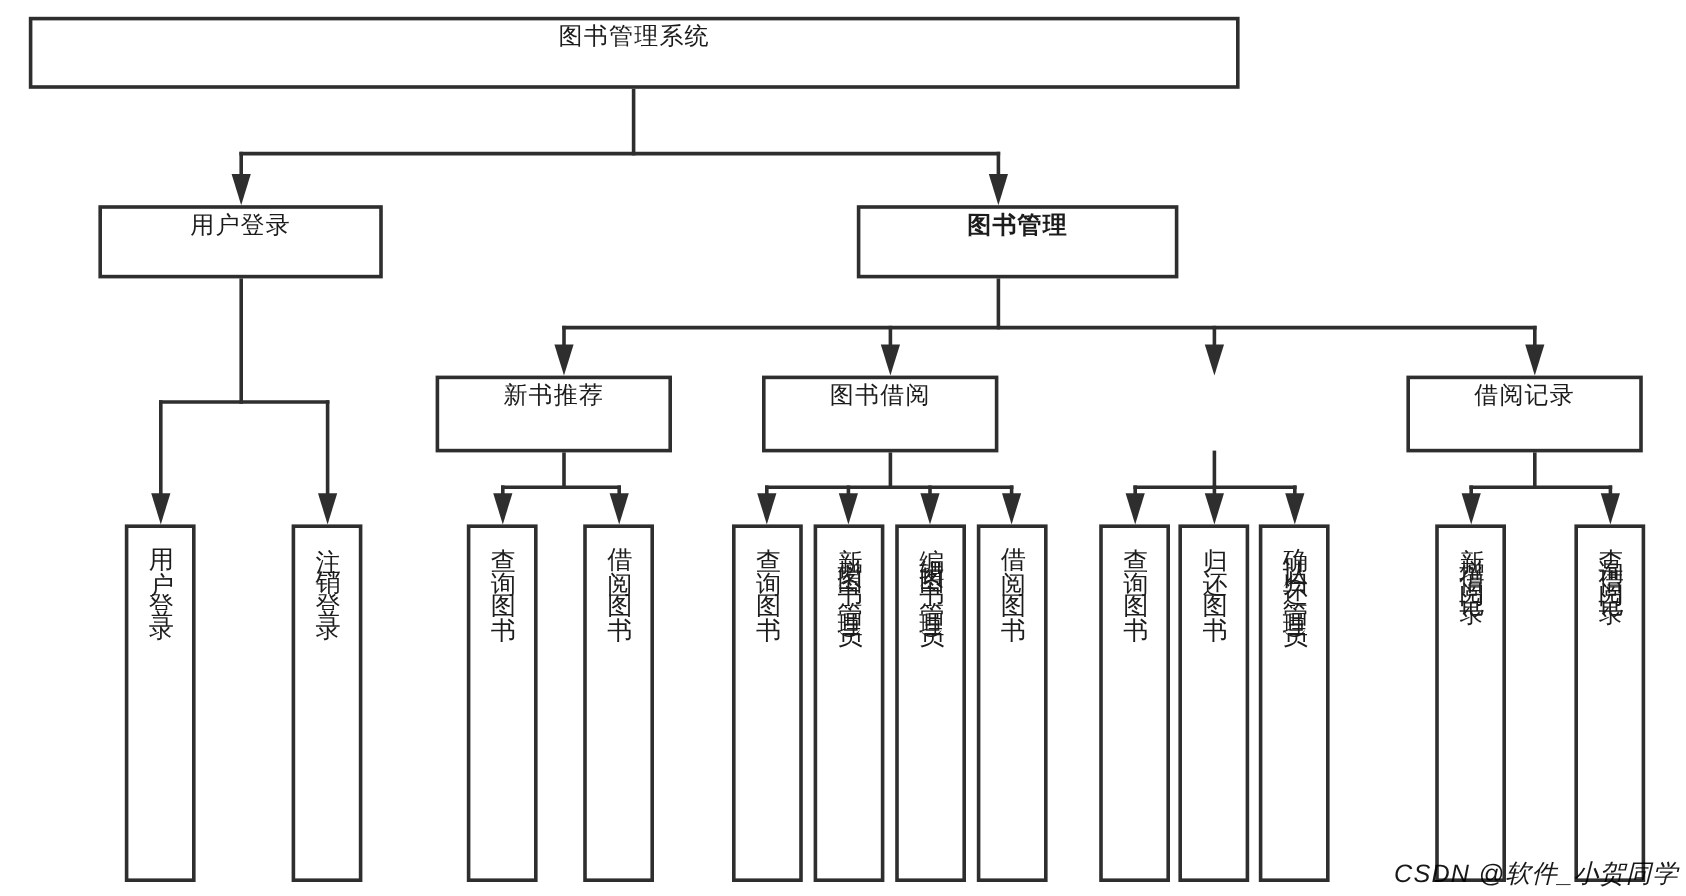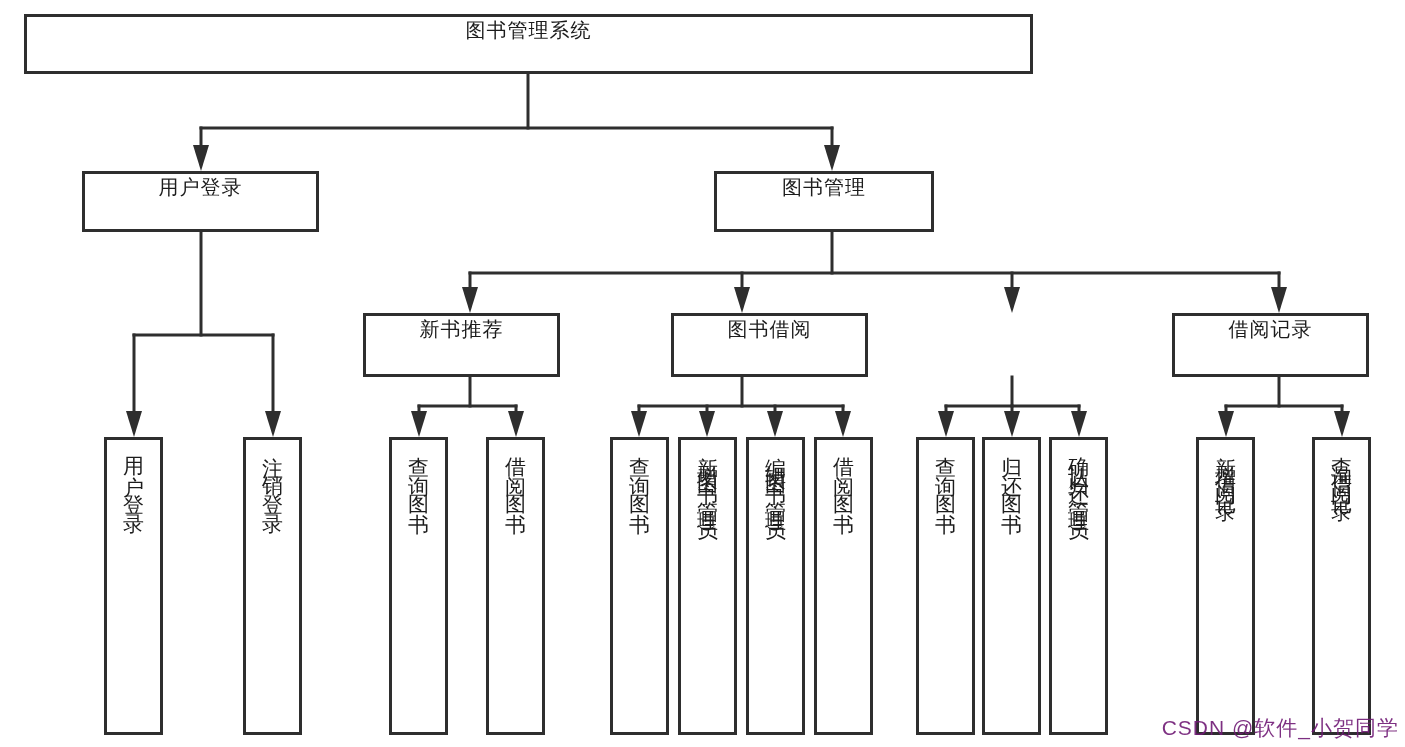--- a/index.html
+++ b/index.html
@@ -24,24 +24,24 @@
     background: #ffffff;
     display: flex;
     align-items: flex-start;
     justify-content: center;
     color: #1c1c1c;
     z-index: 2;
   }
   .node.h-label { font-size: 20px; letter-spacing: 1px; }
   .node.root   { left: 24px;  top: 14px;  width: 1009px; height: 60px; }
   .node.l2a    { left: 82px;  top: 171px; width: 237px;  height: 61px; }
-  .node.l2b    { left: 714px; top: 171px; width: 220px;  height: 61px; }
+  .node.l2b    { left: 714px; top: 171px; width: 268px;  height: 61px; font-weight: bold; }
   .node.mid    { top: 313px; width: 197px; height: 64px; }
   .node.m1 { left: 363px; }
-  .node.m2 { left: 671px; }
+  .node.m2 { left: 635px; }
   .node.m3 { left: 905px; }
   .node.m4 { left: 1172px; }
   .node.leaf { top: 437px; width: 59px; height: 298px; }
   .leaf .v-text {
     writing-mode: vertical-rl;
     text-orientation: mixed;
     font-size: 21px;
     letter-spacing: 19px;
     margin-bottom: -19px;
     white-space: nowrap;
@@ -63,24 +63,25 @@
   .leaf.d2 { left: 982px; }
   .leaf.d3 { left: 1049px; }
   .leaf.e1 { left: 1196px; }
   .leaf.e2 { left: 1312px; }
   .watermark {
     position: absolute;
     right: 6px;
     bottom: 5px;
     z-index: 3;
     font-size: 21px;
-    color: #701a75;
+    color: #000000;
     opacity: 0.9;
     letter-spacing: 1px;
     white-space: nowrap;
+    font-style: italic;
   }
 </style>
 </head>
 <body>
 
 <div class="stage">
 
   <svg class="wires" viewBox="0 0 1405 747" xmlns="http://www.w3.org/2000/svg">
     <g stroke="#2e2e2e" stroke-width="3" fill="none" stroke-linecap="square">
 

